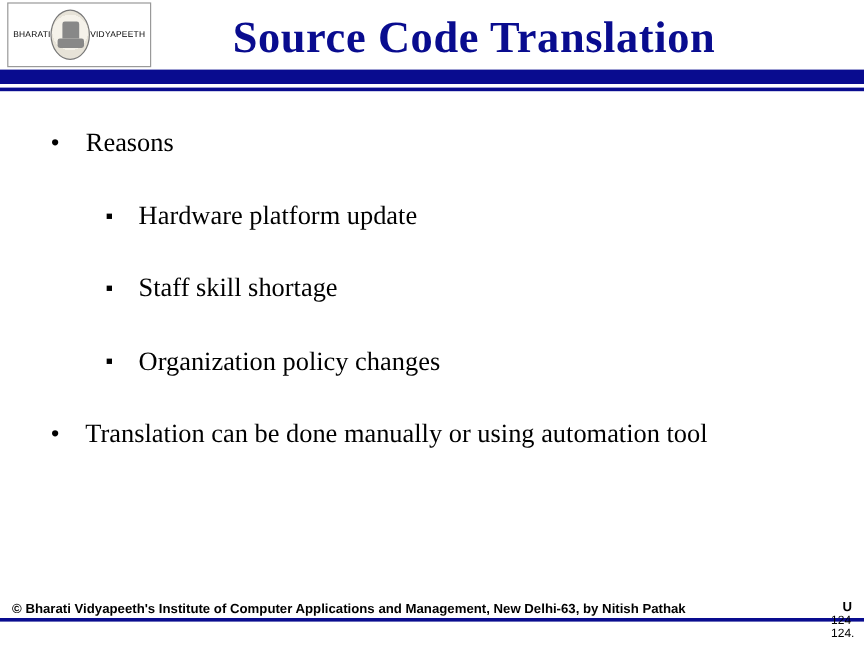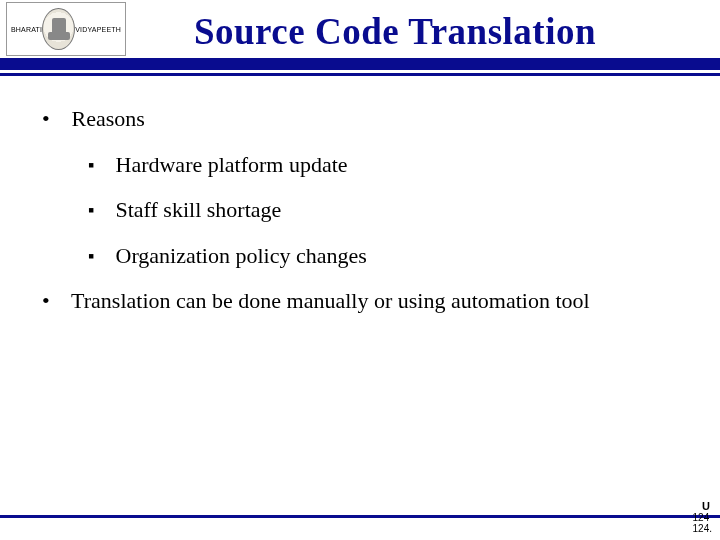--- a/index.html
+++ b/index.html
@@ -122,21 +122,21 @@
   .bullet1::before {
     content: "\2022";
     display: inline-block;
     width: 24px;
     margin-left: -2px;
   }
   .sublist {
     margin: 6px 0 14px 44px;
   }
   .bullet2 {
-    margin: 18px 0;
+    margin: 33px 0;
   }
   .bullet2::before {
     content: "\25AA";
     display: inline-block;
     width: 22px;
     font-size: 18px;
     position: relative;
     top: -1px;
   }
   .footer {
@@ -214,18 +214,19 @@
       <span>Organization policy changes</span>
     </div>
   </div>
   <div class="bullet1">
     <span>Translation can be done manually or using automation tool</span>
   </div>
 </div>
 
 <div class="footer">
   <div class="footer-bar"></div>
+  <div class="footer-text">© Bharati Vidyapeeth's Institute of Computer Applications and Management, New Delhi-63, by Nitish Pathak</div>
   <div class="footer-u">U</div>
   <div class="footer-pages">
     <span>124</span><br>
     <span>124.</span>
   </div>
 </div>
 
 </body></html>

